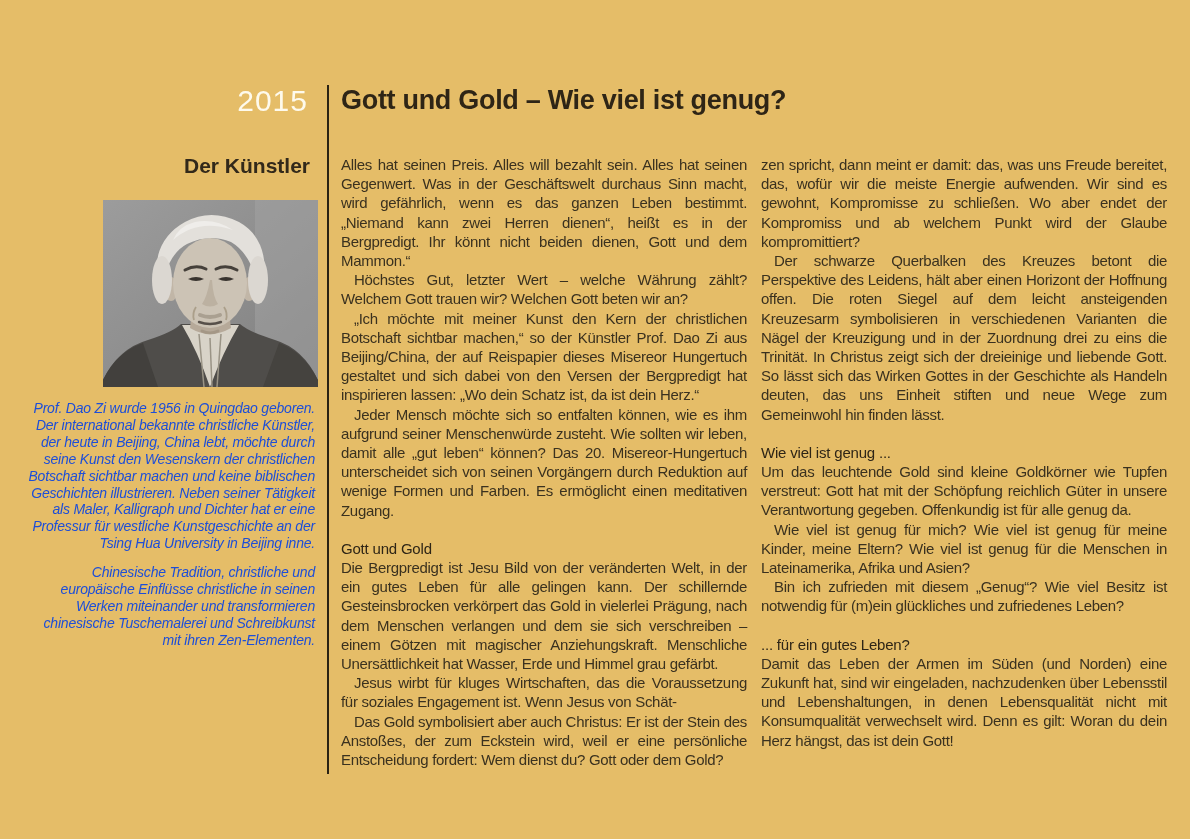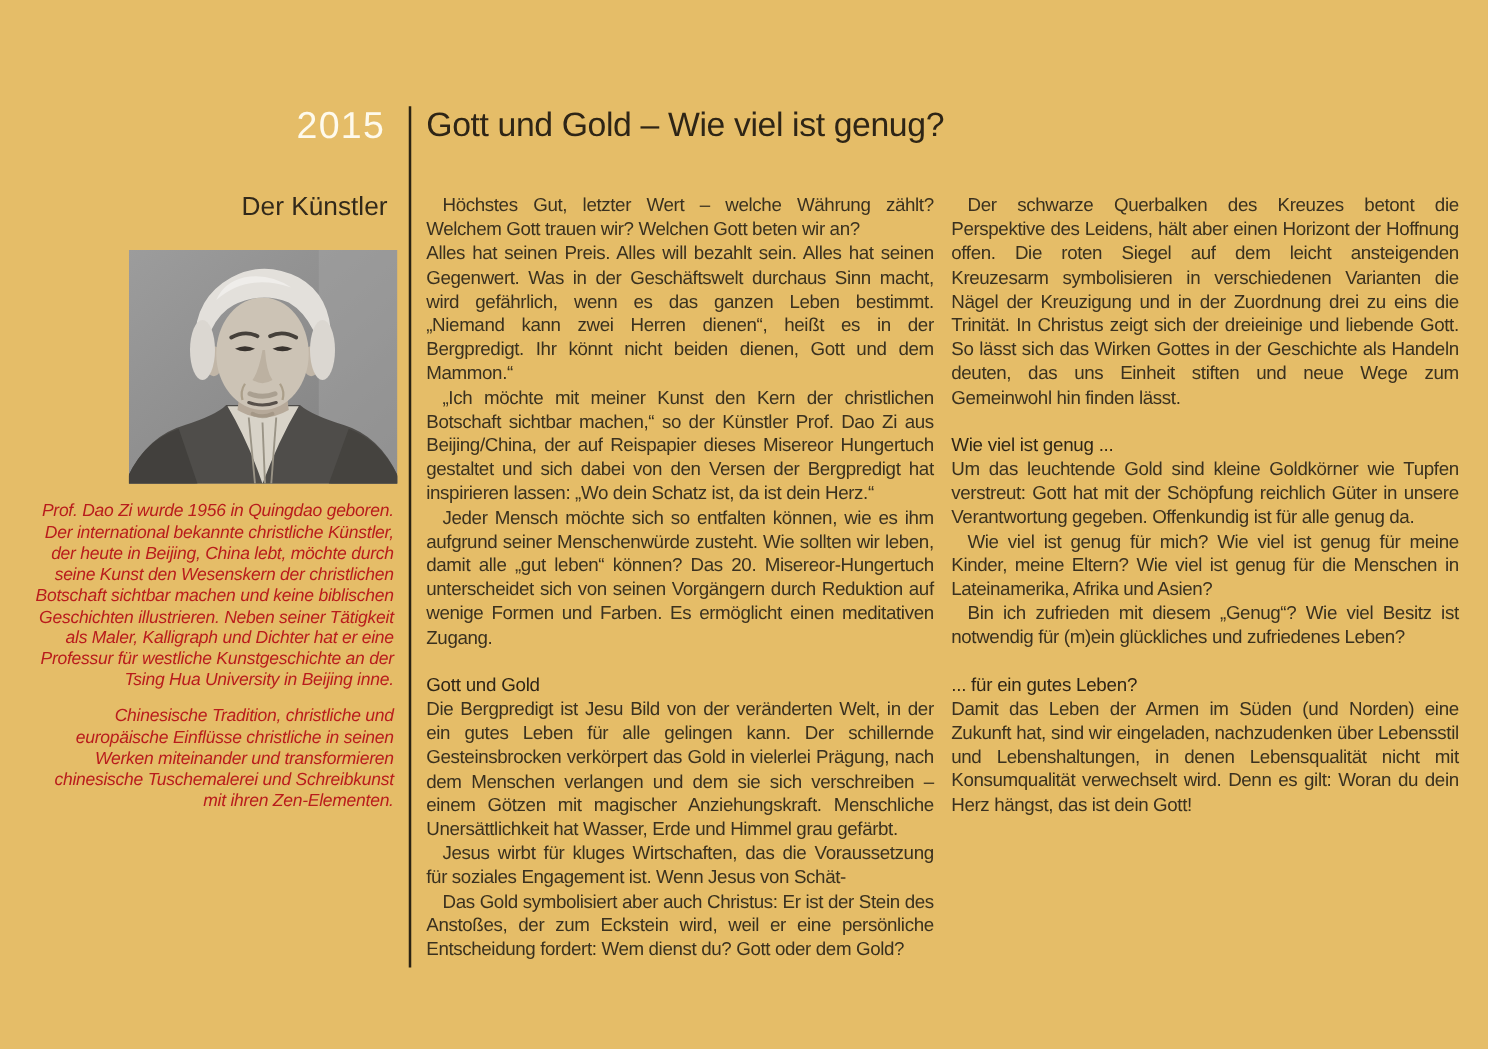--- a/index.html
+++ b/index.html
@@ -17,48 +17,48 @@
     text-align:right;
   }
   .year{
     color:#FEFAEC;
     font-size:30px;line-height:30px;font-weight:400;
     letter-spacing:1px;
     padding-right:10px;
   }
   .sidebar-heading{
     margin:38px 8px 4px 0;
-    font-size:21px;line-height:24px;font-weight:400;
+    font-size:21px;line-height:24px;font-weight:700;
     color:#32291A;
   }
   .photo{
     margin:22px 0 0 auto;width:215px;height:187px;
     overflow:hidden;display:block;
   }
   .photo svg{display:block;}
   .bio{margin-top:13px;padding-right:3px;}
   .bio-p{
     margin:0 0 12px 0;
     font-style:italic;
     font-size:14px;line-height:16.9px;
     letter-spacing:-0.2px;
-    color:#b91c1c;
+    color:#1d4ed8;
   }
 
   
   .divider{
     position:absolute;left:327px;top:85px;bottom:0;width:2px;
     background:#2B2313;
   }
 
   
   .main{position:absolute;left:341px;top:84px;width:827px;}
   .title{
     margin:0;
-    font-size:27px;line-height:32px;font-weight:400;
+    font-size:27px;line-height:32px;font-weight:700;
     letter-spacing:-0.3px;
     color:#2E2516;
   }
   .columns{
     margin-top:39px;
     display:flex;gap:14px;
   }
   .col{width:406px;}
   .body-p{
     margin:0;
@@ -139,30 +139,31 @@
         <p class="bio-p">Chinesische Tradition, christliche und europäische Einflüsse christliche in seinen Werken miteinander und transformieren chinesische Tuschemalerei und Schreibkunst mit ihren Zen-Elementen.</p>
       </div>
   </aside>
 
   <div class="divider"></div>
 
   <main class="main">
     <h1 class="title">Gott und Gold – Wie viel ist genug?</h1>
     <div class="columns">
       <div class="col">
+          <p class="body-p">Alles hat seinen Preis. Alles will bezahlt sein. Alles hat seinen Gegenwert. Was in der Geschäftswelt durchaus Sinn macht, wird gefährlich, wenn es das ganzen Leben bestimmt. „Niemand kann zwei Herren dienen“, heißt es in der Bergpredigt. Ihr könnt nicht beiden dienen, Gott und dem Mammon.“</p>
           <p class="body-p indent">Höchstes Gut, letzter Wert – welche Währung zählt? Welchem Gott trauen wir? Welchen Gott beten wir an?</p>
-          <p class="body-p">Alles hat seinen Preis. Alles will bezahlt sein. Alles hat seinen Gegenwert. Was in der Geschäftswelt durchaus Sinn macht, wird gefährlich, wenn es das ganzen Leben bestimmt. „Niemand kann zwei Herren dienen“, heißt es in der Bergpredigt. Ihr könnt nicht beiden dienen, Gott und dem Mammon.“</p>
           <p class="body-p indent">„Ich möchte mit meiner Kunst den Kern der christlichen Botschaft sichtbar machen,“ so der Künstler Prof. Dao Zi aus Beijing/China, der auf Reispapier dieses Misereor Hungertuch gestaltet und sich dabei von den Versen der Bergpredigt hat inspirieren lassen: „Wo dein Schatz ist, da ist dein Herz.“</p>
           <p class="body-p indent">Jeder Mensch möchte sich so entfalten können, wie es ihm aufgrund seiner Menschenwürde zusteht. Wie sollten wir leben, damit alle „gut leben“ können? Das 20. Misereor-Hungertuch unterscheidet sich von seinen Vorgängern durch Reduktion auf wenige Formen und Farben. Es ermöglicht einen meditativen Zugang.</p>
           <h3 class="subhead">Gott und Gold</h3>
           <p class="body-p">Die Bergpredigt ist Jesu Bild von der veränderten Welt, in der ein gutes Leben für alle gelingen kann. Der schillernde Gesteinsbrocken verkörpert das Gold in vielerlei Prägung, nach dem Menschen verlangen und dem sie sich verschreiben – einem Götzen mit magischer Anziehungskraft. Menschliche Unersättlichkeit hat Wasser, Erde und Himmel grau gefärbt.</p>
           <p class="body-p indent">Jesus wirbt für kluges Wirtschaften, das die Voraussetzung für soziales Engagement ist. Wenn Jesus von Schät-</p>
           <p class="body-p indent">Das Gold symbolisiert aber auch Christus: Er ist der Stein des Anstoßes, der zum Eckstein wird, weil er eine persönliche Entscheidung fordert: Wem dienst du? Gott oder dem Gold?</p>
         </div>
       <div class="col">
+          <p class="body-p">zen spricht, dann meint er damit: das, was uns Freude bereitet, das, wofür wir die meiste Energie aufwenden. Wir sind es gewohnt, Kompromisse zu schließen. Wo aber endet der Kompromiss und ab welchem Punkt wird der Glaube kompromittiert?</p>
           <p class="body-p indent">Der schwarze Querbalken des Kreuzes betont die Perspektive des Leidens, hält aber einen Horizont der Hoffnung offen. Die roten Siegel auf dem leicht ansteigenden Kreuzesarm symbolisieren in verschiedenen Varianten die Nägel der Kreuzigung und in der Zuordnung drei zu eins die Trinität. In Christus zeigt sich der dreieinige und liebende Gott. So lässt sich das Wirken Gottes in der Geschichte als Handeln deuten, das uns Einheit stiften und neue Wege zum Gemeinwohl hin finden lässt.</p>
           <h3 class="subhead">Wie viel ist genug ...</h3>
           <p class="body-p">Um das leuchtende Gold sind kleine Goldkörner wie Tupfen verstreut: Gott hat mit der Schöpfung reichlich Güter in unsere Verantwortung gegeben. Offenkundig ist für alle genug da.</p>
           <p class="body-p indent">Wie viel ist genug für mich? Wie viel ist genug für meine Kinder, meine Eltern? Wie viel ist genug für die Menschen in Lateinamerika, Afrika und Asien?</p>
           <p class="body-p indent">Bin ich zufrieden mit diesem „Genug“? Wie viel Besitz ist notwendig für (m)ein glückliches und zufriedenes Leben?</p>
           <h3 class="subhead">... für ein gutes Leben?</h3>
           <p class="body-p">Damit das Leben der Armen im Süden (und Norden) eine Zukunft hat, sind wir eingeladen, nachzudenken über Lebensstil und Lebenshaltungen, in denen Lebensqualität nicht mit Konsumqualität verwechselt wird. Denn es gilt: Woran du dein Herz hängst, das ist dein Gott!</p>
         </div>
     </div>
   </main>

